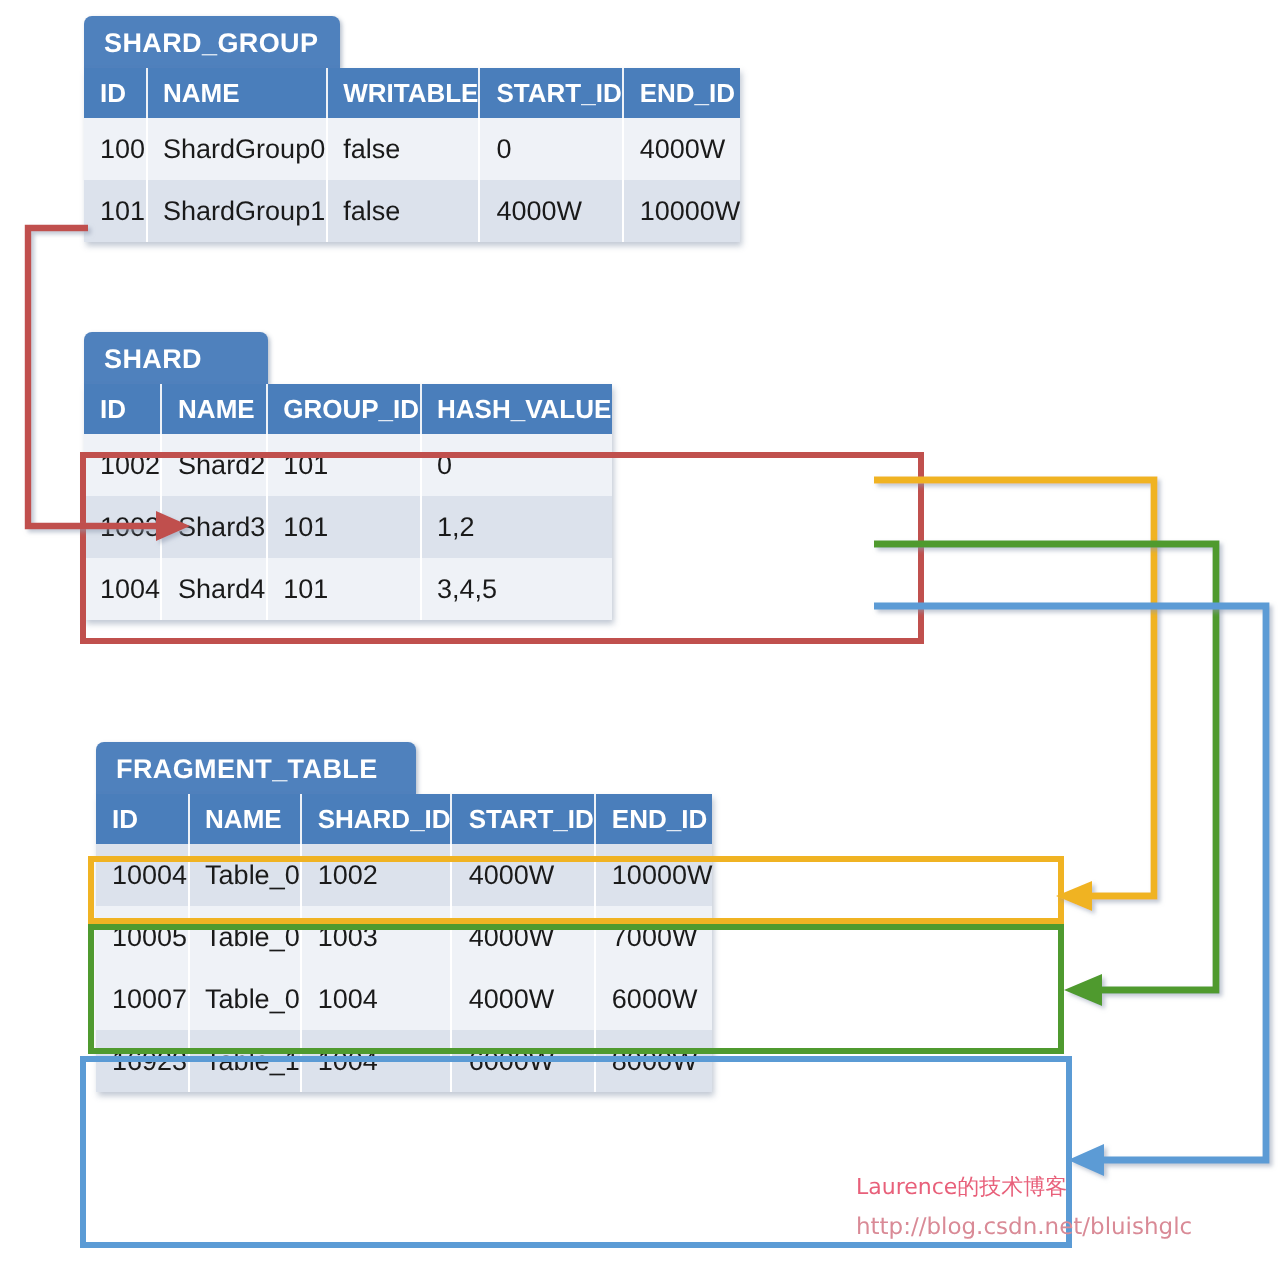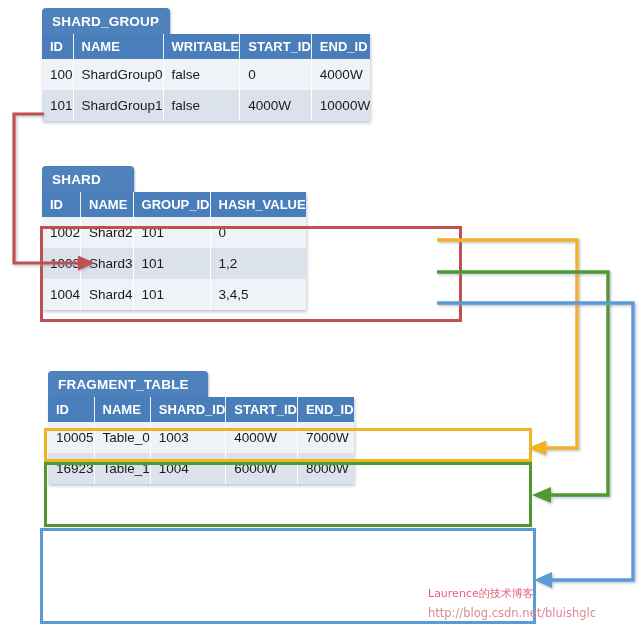--- a/index.html
+++ b/index.html
@@ -119,26 +119,40 @@
   <div class="tbl" style="left:48px;top:371px;">
     <div class="tab" style="width:160px;text-align:center;">FRAGMENT_TABLE</div>
     <div class="grid" style="top:26px;">
       <div class="row head">
         <div class="cell" style="width:85px;">ID</div>
         <div class="cell" style="width:95px;">NAME</div>
         <div class="cell" style="width:117px;">SHARD_ID</div>
         <div class="cell" style="width:107px;">START_ID</div>
         <div class="cell" style="width:81px;">END_ID</div>
       </div>
+      <div class="row body b0">
+        <div class="cell" style="width:85px;">10004</div>
+        <div class="cell" style="width:95px;">Table_0</div>
+        <div class="cell" style="width:117px;">1002</div>
+        <div class="cell" style="width:107px;">4000W</div>
+        <div class="cell" style="width:81px;">10000W</div>
+      </div>
       <div class="row body b1">
         <div class="cell" style="width:85px;margin-top:40px;">10005</div>
         <div class="cell" style="width:95px;">Table_0</div>
         <div class="cell" style="width:117px;">1003</div>
         <div class="cell" style="width:107px;">4000W</div>
         <div class="cell" style="width:81px;">7000W</div>
+      </div>
+      <div class="row body b1">
+        <div class="cell" style="width:85px;">10007</div>
+        <div class="cell" style="width:95px;">Table_0</div>
+        <div class="cell" style="width:117px;">1004</div>
+        <div class="cell" style="width:107px;">4000W</div>
+        <div class="cell" style="width:81px;">6000W</div>
       </div>
       <div class="row body b0">
         <div class="cell" style="width:85px;">16923</div>
         <div class="cell" style="width:95px;">Table_1</div>
         <div class="cell" style="width:117px;">1004</div>
         <div class="cell" style="width:107px;">6000W</div>
         <div class="cell" style="width:81px;">8000W</div>
       </div>
     </div>
   </div>

